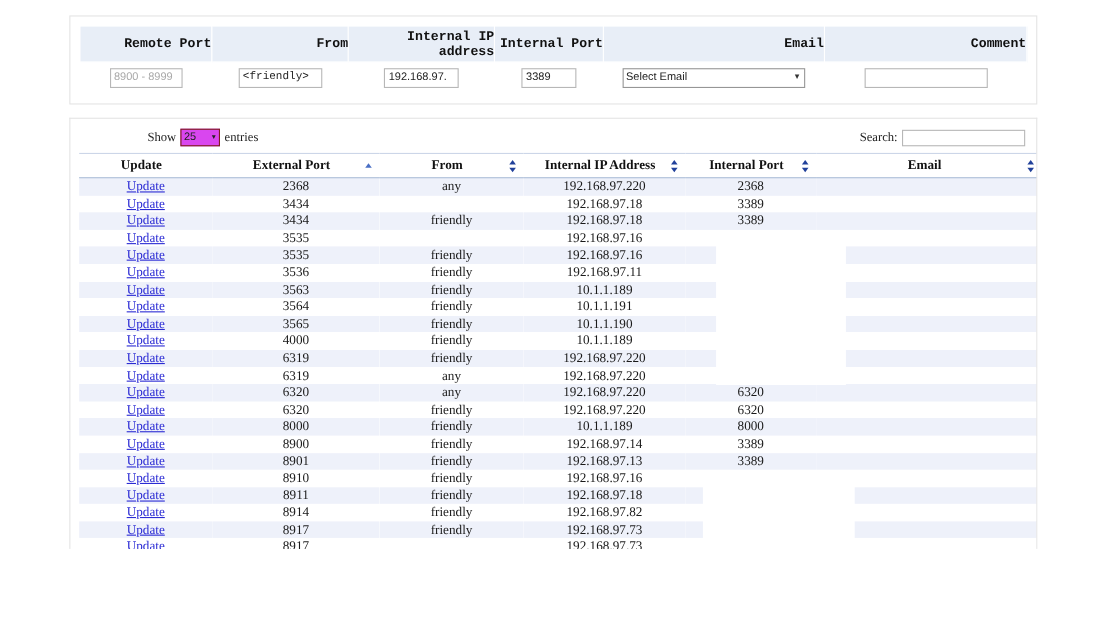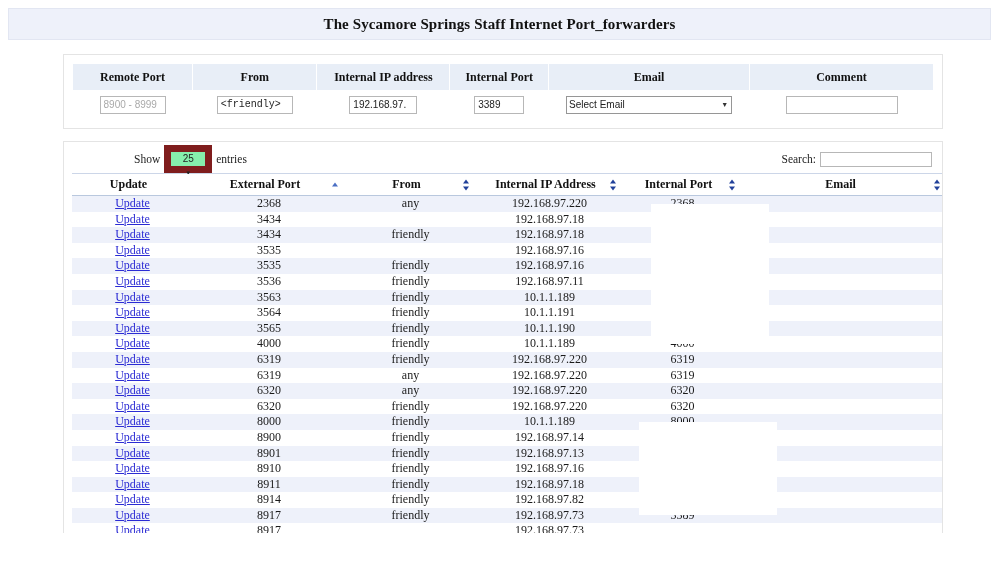--- a/index.html
+++ b/index.html
@@ -53,24 +53,24 @@
   table.form-table {
     width: 100%;
     border-collapse: collapse;
     table-layout: fixed;
   }
   table.form-table th {
     background: #e8eef7;
     border: 1px solid #ffffff;
     font-size: 12px;
     font-weight: bold;
-    font-family: Liberation Serif, serif;
+    font-family: Liberation Mono, monospace;
     color: #111111;
     height: 22px;
-    text-align: center;
+    text-align: right;
     padding: 2px 0;
   }
   table.form-table td {
     text-align: center;
     padding: 5px 0 2px 0;
     vertical-align: top;
   }
   .inp {
     font-family: "Liberation Sans", sans-serif;
     font-size: 10px;
@@ -141,31 +141,30 @@
     height: 22px;
     font-size: 11.5px;
     font-family: "Liberation Serif", serif;
     color: #222;
     padding: 0 1px;
   }
   .controls .len { margin-left: 61px; display: flex; align-items: center; gap: 4px; }
   .len-select {
     font-family: "Liberation Sans", sans-serif;
     font-size: 10px;
-    border: 7px solid #7f1d1d;
-    background: #86efac;
+    border: 1px solid #7f1d1d;
+    background: #d946ef;
     width: 30px;
     height: 14px;
     line-height: 14px;
     display: inline-flex;
     align-items: center;
     justify-content: space-between;
     padding: 0 2px;
     color: #222;
-    flex-direction: column;
   }
   .len-select .caret { font-size: 6px; }
   .controls .spacer { flex: 1; }
   .controls .search { display: flex; align-items: center; gap: 4px; margin-right: 1px; }
   .search-input {
     border: 1px solid #b7b7b7;
     background: #ffffff;
     width: 110px;
     height: 13px;
     display: inline-block;
@@ -250,23 +249,20 @@
     position: absolute;
     background: #ffffff;
     z-index: 5;
   }
 </style>
 </head>
 <body>
 
 <div class="page">
 
-  <div class="title-bar">
-    <h1>The Sycamore Springs Staff Internet Port_forwarders</h1>
-  </div>
 
   <div class="panel">
     <table class="form-table">
       <thead>
         <tr>
           <th style="width:14.0%">Remote Port</th>
           <th style="width:14.5%">From</th>
           <th style="width:15.5%">Internal IP address</th>
           <th style="width:11.5%">Internal Port</th>
           <th style="width:23.5%">Email</th>

